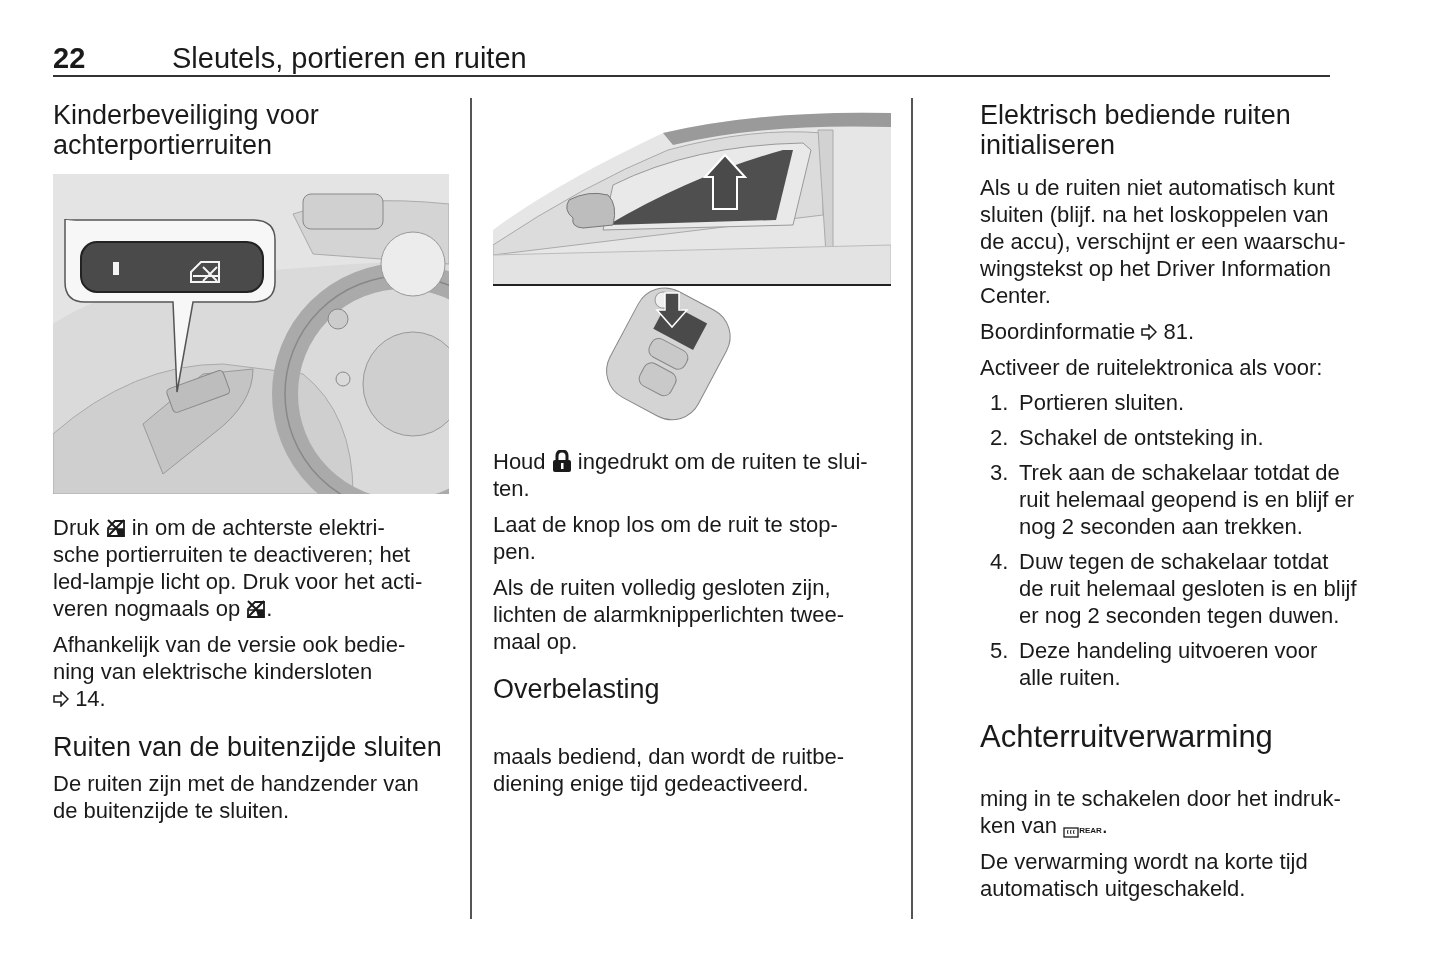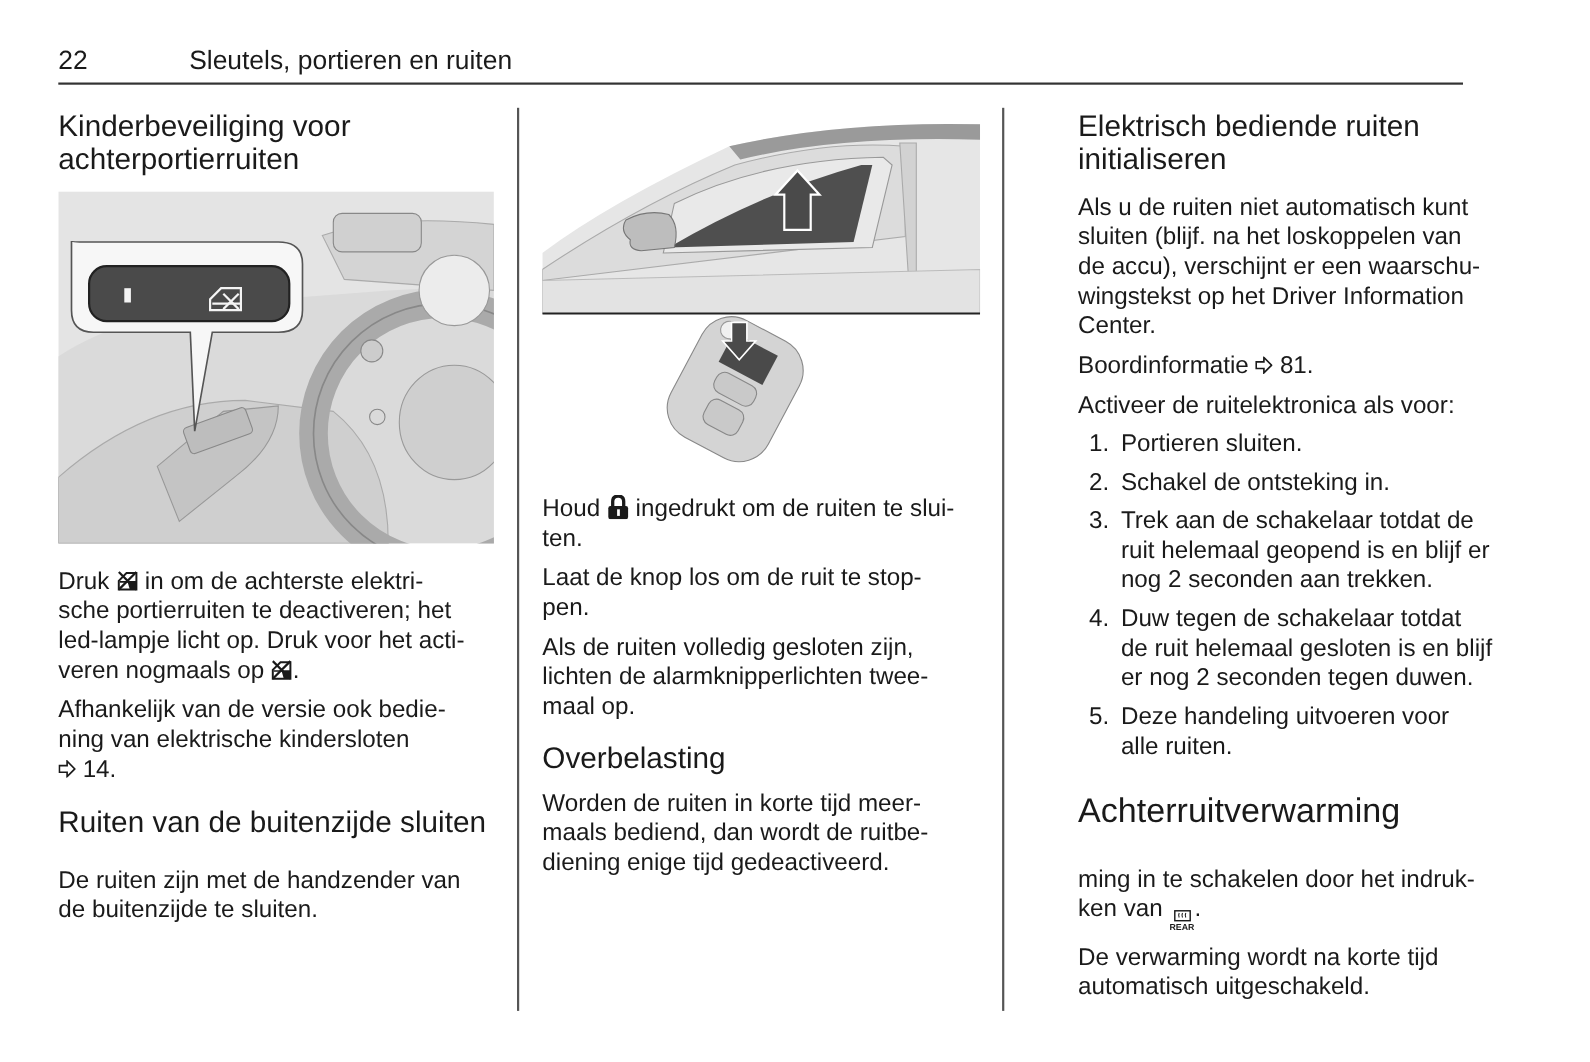--- a/index.html
+++ b/index.html
@@ -1,19 +1,19 @@
 <!DOCTYPE html>
 <html><head>
 <meta charset="utf-8">
 <style>
   html, body { margin:0; padding:0; background:#ffffff; }
   body { width:1445px; height:965px; position:relative; overflow:hidden;
          font-family:"Liberation Sans", sans-serif; color:#1a1a1a; }
-  .hdr-num { position:absolute; left:53px; top:42px; font-size:24px; }
-  .hdr-title { position:absolute; left:172px; top:42px; font-size:24px; }
+  .hdr-num { position:absolute; left:53px; top:42px; font-size:29px;font-weight:bold; }
+  .hdr-title { position:absolute; left:172px; top:42px; font-size:29px; }
   .hdr-rule { position:absolute; left:53px; top:75px; width:1277px; height:2px; background:#333; }
   .vrule { position:absolute; top:98px; width:2px; height:821px; background:#555; }
   .col { position:absolute; top:98px; }
   .c1 { left:53px; width:400px; }
   .c2 { left:494px; width:400px; }
   .c3 { left:980px; width:400px; }
   h2 { font-weight:normal; font-size:27px; line-height:30px; margin:0; }
   h1 { font-weight:normal; font-size:31px; line-height:36px; margin:0; }
   p { margin:0; font-size:22px; line-height:27px; }
   .ico { display:inline-block; vertical-align:-3px; }
@@ -78,21 +78,21 @@
   </p>
   <p style="margin-top:9px;">
     <span>Afhankelijk van de versie ook bedie-</span><br>
     <span>ning van elektrische kindersloten</span><br>
     <svg class="ico" width="16" height="16" viewBox="0 0 16 16" style="vertical-align:-1px;">
         <path d="M1 5 L8 5 L8 1 L15 8 L8 15 L8 11 L1 11 Z" fill="none" stroke="#1a1a1a" stroke-width="1.5"></path>
       </svg>
     <span>14.</span>
   </p>
   <h2 style="margin-top:20px;">Ruiten van de buitenzijde sluiten</h2>
-  <p style="margin-top:24px;">
+  <p style="margin-top:8px;">
     <span>De ruiten zijn met de handzender van</span><br>
     <span>de buitenzijde te sluiten.</span>
   </p>
 </div>
 
 <div class="col c2" style="left:493px;">
   <svg class="fig" width="398" height="325" viewBox="0 0 398 325" style="margin-top:7px;">
     <path d="M0 125 Q60 80 170 28 Q270 5 398 8 L398 180 L0 180 Z" fill="#e6e6e6"></path>
     <path d="M170 28 Q270 5 398 8 L398 22 Q270 18 180 40 Z" fill="#9a9a9a"></path>
     <path d="M0 140 Q90 80 175 45 Q260 22 330 28 L330 110 L0 150 Z" fill="#dcdcdc" stroke="#aaa"></path>
@@ -124,21 +124,21 @@
     <span>Laat de knop los om de ruit te stop-</span><br>
     <span>pen.</span>
   </p>
   <p style="margin-top:9px;">
     <span>Als de ruiten volledig gesloten zijn,</span><br>
     <span>lichten de alarmknipperlichten twee-</span><br>
     <span>maal op.</span>
   </p>
   <h2 style="margin-top:19px;">Overbelasting</h2>
   <p style="margin-top:12px;">
-    <span>Worden de ruiten in korte tijd meer-</span><br>
+    <br>
     <span>maals bediend, dan wordt de ruitbe-</span><br>
     <span>diening enige tijd gedeactiveerd.</span>
   </p>
 </div>
 
 <div class="col c3">
   <h2 style="margin-top:2px;">
     <span>Elektrisch bediende ruiten</span><br>
     <span>initialiseren</span>
   </h2>
@@ -160,21 +160,21 @@
     <li><span class="n">1.</span><span>Portieren sluiten.</span></li>
     <li style="margin-top:8px;"><span class="n">2.</span><span>Schakel de ontsteking in.</span></li>
     <li style="margin-top:8px;"><span class="n">3.</span><span>Trek aan de schakelaar totdat de</span><br><span>ruit helemaal geopend is en blijf er</span><br><span>nog 2 seconden aan trekken.</span></li>
     <li style="margin-top:8px;"><span class="n">4.</span><span>Duw tegen de schakelaar totdat</span><br><span>de ruit helemaal gesloten is en blijf</span><br><span>er nog 2 seconden tegen duwen.</span></li>
     <li style="margin-top:8px;"><span class="n">5.</span><span>Deze handeling uitvoeren voor</span><br><span>alle ruiten.</span></li>
   </ol>
   <h1 style="margin-top:28px;">Achterruitverwarming</h1>
   <p style="margin-top:3px;">
     <br>
     <span>ming in te schakelen door het indruk-</span><br>
-    <span>ken van </span><span class="ico" style="display:inline-flex;flex-direction:column;align-items:center;vertical-align:-6px;line-height:1;">
+    <span>ken van </span><span class="ico" style="display:inline-flex;align-items:flex-start;vertical-align:-6px;line-height:1;">
         <svg width="16" height="12" viewBox="0 0 16 12">
           <rect x="1" y="1" width="14" height="9" fill="none" stroke="#1a1a1a" stroke-width="1.3"></rect>
           <path d="M5 3 Q4 5 5 7 M8 3 Q7 5 8 7 M11 3 Q10 5 11 7" stroke="#1a1a1a" stroke-width="1" fill="none"></path>
         </svg>
         <span style="font-size:8px;font-weight:bold;">REAR</span>
       </span><span>.</span>
   </p>
   <p style="margin-top:9px;">
     <span>De verwarming wordt na korte tijd</span><br>
     <span>automatisch uitgeschakeld.</span>

